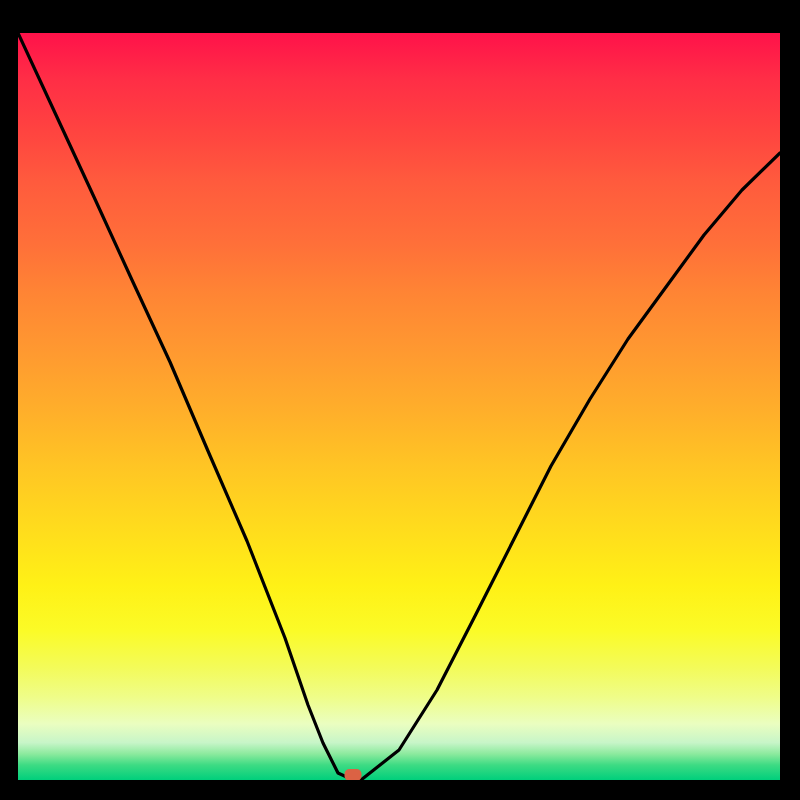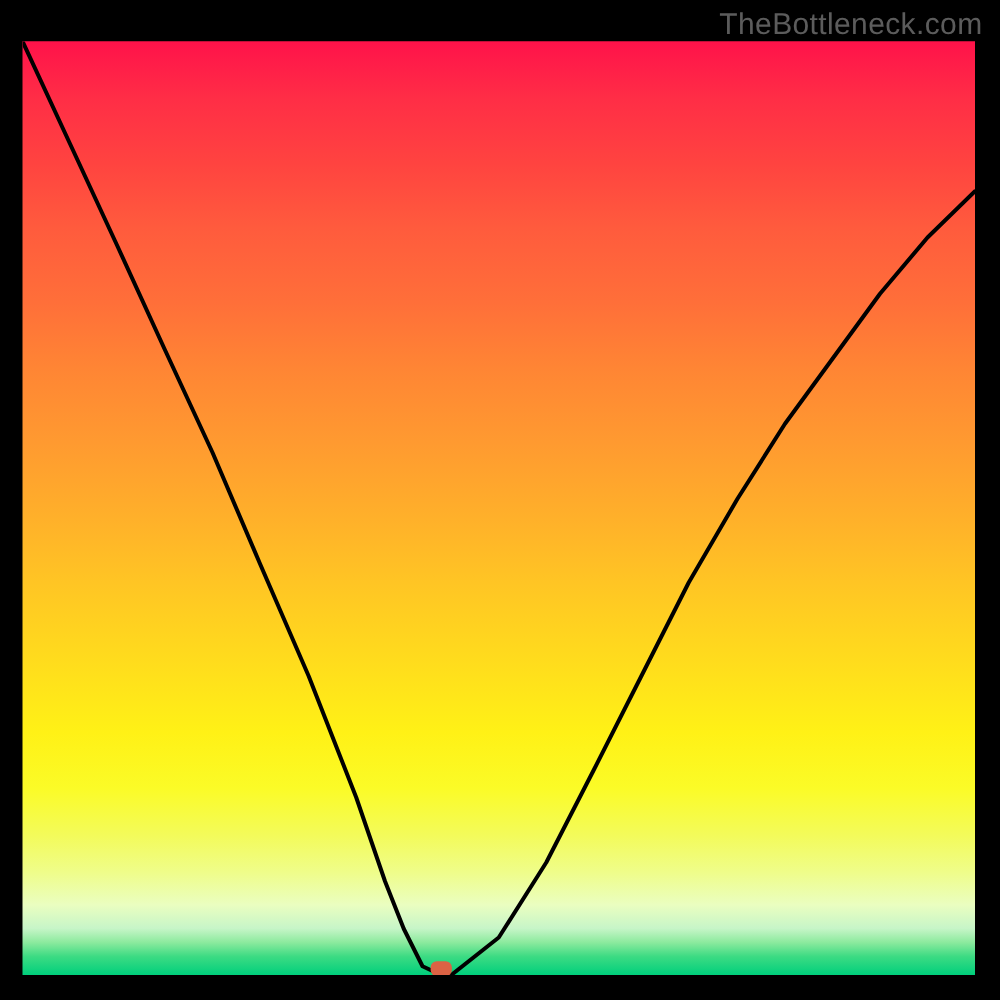--- a/index.html
+++ b/index.html
@@ -72,21 +72,20 @@
     border-radius: 5px;
     background: #db6244;
     transform: translate(-50%, -50%);
   }
 </style>
 </head>
 <body>
 
 <div class="frame">
 
-  <div class="watermark">TheBottleneck.com</div>
 
   <div class="plot-area">
 
     <svg viewBox="0 0 762 747" preserveAspectRatio="none">
       <path d="M 0 0
                L 38 82
                L 76 164
                L 114 247
                L 152 329
                L 190 418

